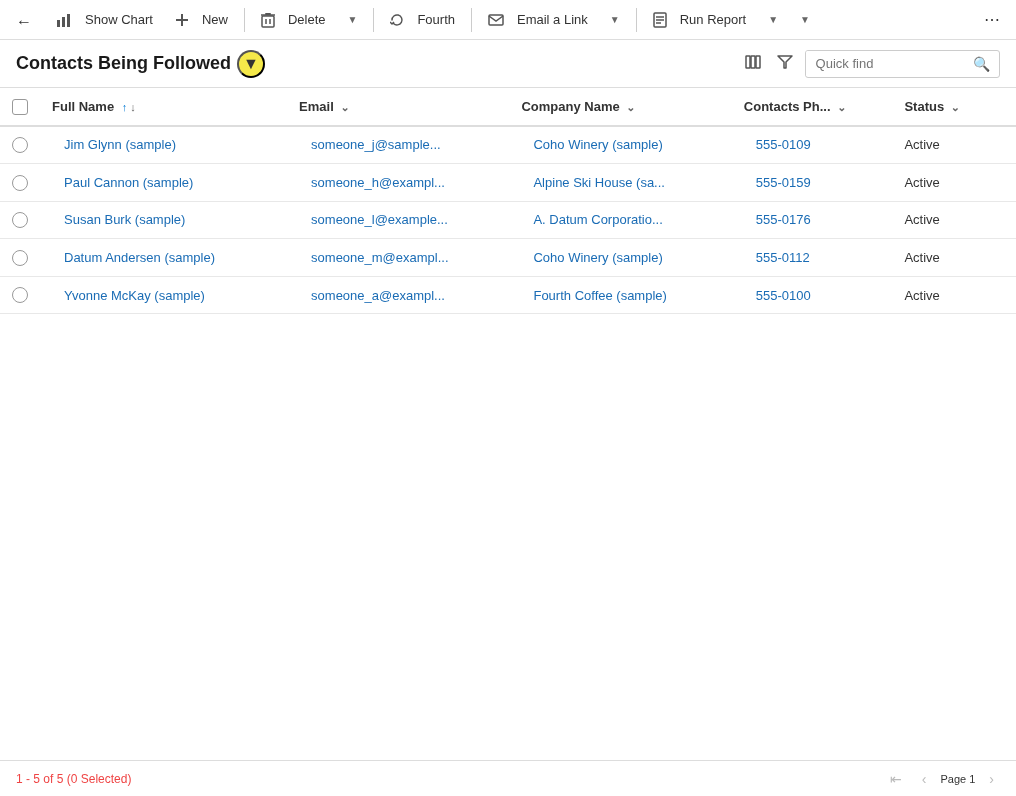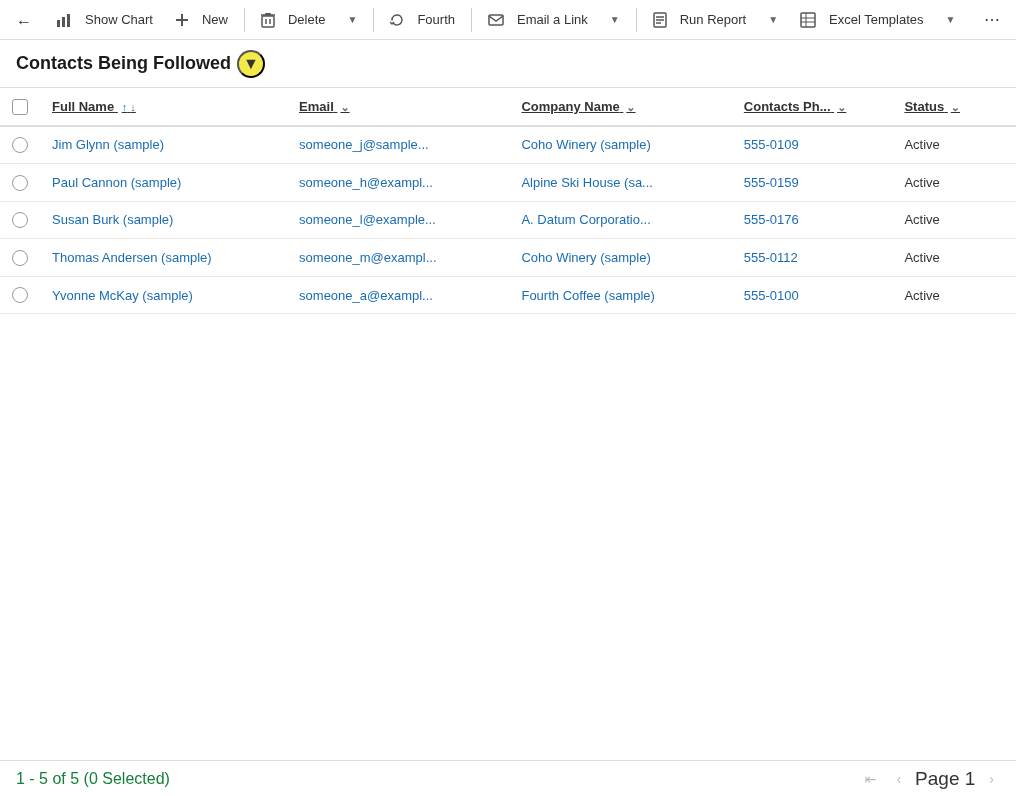--- a/index.html
+++ b/index.html
@@ -122,21 +122,20 @@
       padding: 10px 12px;
       text-align: left;
       font-weight: 600;
       font-size: 13px;
       color: #333;
       border-bottom: 2px solid #ddd;
       background: #fff;
       white-space: nowrap;
       cursor: pointer;
       user-select: none;
-      text-decoration: underline;
     }
     .data-table td {
       padding: 10px 12px;
       font-size: 13px;
       border-bottom: 1px solid #e8e8e8;
       vertical-align: middle;
     }
     .col-select { width: 40px; text-align: center; }
     .col-full-name { min-width: 200px; }
     .col-email { min-width: 180px; }
@@ -164,59 +163,60 @@
       background: #fff;
       cursor: pointer;
       appearance: none;
       -webkit-appearance: none;
       display: inline-block;
       vertical-align: middle;
     }
     .link-cell a {
       color: #1a6cb5;
       text-decoration: none;
+      margin-left: 12px;
     }
 
     .sort-icons { font-size: 11px; margin-left: 4px; color: #666; }
     .col-sort-asc { color: #0078d4; }
     .chevron-down { font-size: 11px; margin-left: 3px; color: #666; }
 
     
     .footer {
       display: flex;
       align-items: center;
       padding: 8px 16px;
       border-top: 1px solid #ddd;
       background: #fff;
       position: fixed;
       bottom: 0;
       left: 0;
       right: 0;
       height: 36px;
     }
     .footer-info {
-      font-size: 16px;
-      color: #15803d;
+      font-size: 12px;
+      color: #ef4444;
     }
     .footer-pagination {
       margin-left: auto;
       display: flex;
       align-items: center;
       gap: 8px;
     }
     .page-nav-btn {
       background: none;
       border: none;
       cursor: pointer;
       font-size: 14px;
       color: #555;
       padding: 2px 6px;
     }
     .page-nav-btn:disabled { color: #bbb; cursor: default; }
-    .page-label { font-size: 19px; color: #333; }
+    .page-label { font-size: 11px; color: #333; }
 
     
     .back-btn {
       background: none;
       border: none;
       cursor: pointer;
       font-size: 16px;
       color: #333;
       padding: 4px 8px;
       margin-right: 4px;
@@ -295,46 +295,57 @@
       <line x1="3" y1="8" x2="11" y2="8" stroke="#555" stroke-width="1.5"></line>
       <line x1="3" y1="11" x2="8" y2="11" stroke="#555" stroke-width="1.5"></line>
     </svg>
     <span>Run Report</span>
   </button>
 
   <button class="toolbar-btn toolbar-dropdown-btn">
     <span class="toolbar-dropdown-arrow">▼</span>
   </button>
 
-  <button class="toolbar-btn">
-    <svg width="16" height="16" viewBox="0 0 16 16" fill="none">
-      <rect x="1" y="1" width="14" height="14" rx="1" stroke="#555" stroke-width="1.5"></rect>
-      <line x1="1" y1="6" x2="15" y2="6" stroke="#555" stroke-width="1"></line>
-      <line x1="1" y1="10" x2="15" y2="10" stroke="#555" stroke-width="1"></line>
-      <line x1="6" y1="1" x2="6" y2="15" stroke="#555" stroke-width="1"></line>
-    </svg>
-    <span>Excel Templates</span>
-  </button>
 
   <button class="toolbar-btn toolbar-dropdown-btn">
     <span class="toolbar-dropdown-arrow">▼</span>
   </button>
 
   <button class="toolbar-btn toolbar-more">
     <span>⋯</span>
   </button>
 </div>
 
 <div class="view-header">
   <div class="view-title">
     <span>Contacts Being Followed</span>
     <button class="view-title-chevron">
       <span>▼</span>
     </button>
   </div>
+  <div class="view-header-actions">
+    <button class="view-header-icon-btn">
+      <svg width="16" height="16" viewBox="0 0 16 16" fill="none">
+        <rect x="1" y="2" width="4" height="12" rx="0.5" stroke="#555" stroke-width="1.5"></rect>
+        <rect x="6" y="2" width="4" height="12" rx="0.5" stroke="#555" stroke-width="1.5"></rect>
+        <rect x="11" y="2" width="4" height="12" rx="0.5" stroke="#555" stroke-width="1.5"></rect>
+      </svg>
+    </button>
+    <button class="view-header-icon-btn">
+      <svg width="16" height="14" viewBox="0 0 16 14" fill="none">
+        <polygon points="1,1 15,1 9,7 9,13 7,13 7,7" stroke="#555" stroke-width="1.5" fill="none" stroke-linejoin="round"></polygon>
+      </svg>
+    </button>
+    <div class="quick-find-wrapper">
+      <input class="quick-find-input" type="text" placeholder="Quick find" style="">
+      <button class="quick-find-btn">
+        <span>🔍</span>
+      </button>
+    </div>
+  </div>
 </div>
 
 <div style="overflow-x:auto; margin-bottom: 36px;">
   <table class="data-table">
     <thead>
       <tr>
         <th class="col-select">
           <input type="checkbox" class="header-checkbox" style="">
         </th>
         <th class="col-full-name">
@@ -421,21 +432,21 @@
       </td>
       <td class="col-status">
         <span>Active</span>
       </td>
     </tr>
         <tr>
       <td class="col-select">
         <input type="checkbox" class="row-checkbox" style="">
       </td>
       <td class="col-full-name link-cell">
-        <a href="#">Thomas Andersen (sample)</a>
+        <a href="#">Datum Andersen (sample)</a>
       </td>
       <td class="col-email link-cell">
         <a href="#">someone_m@exampl...</a>
       </td>
       <td class="col-company link-cell">
         <a href="#">Coho Winery (sample)</a>
       </td>
       <td class="col-phone link-cell">
         <a href="#">555-0112</a>
       </td>

